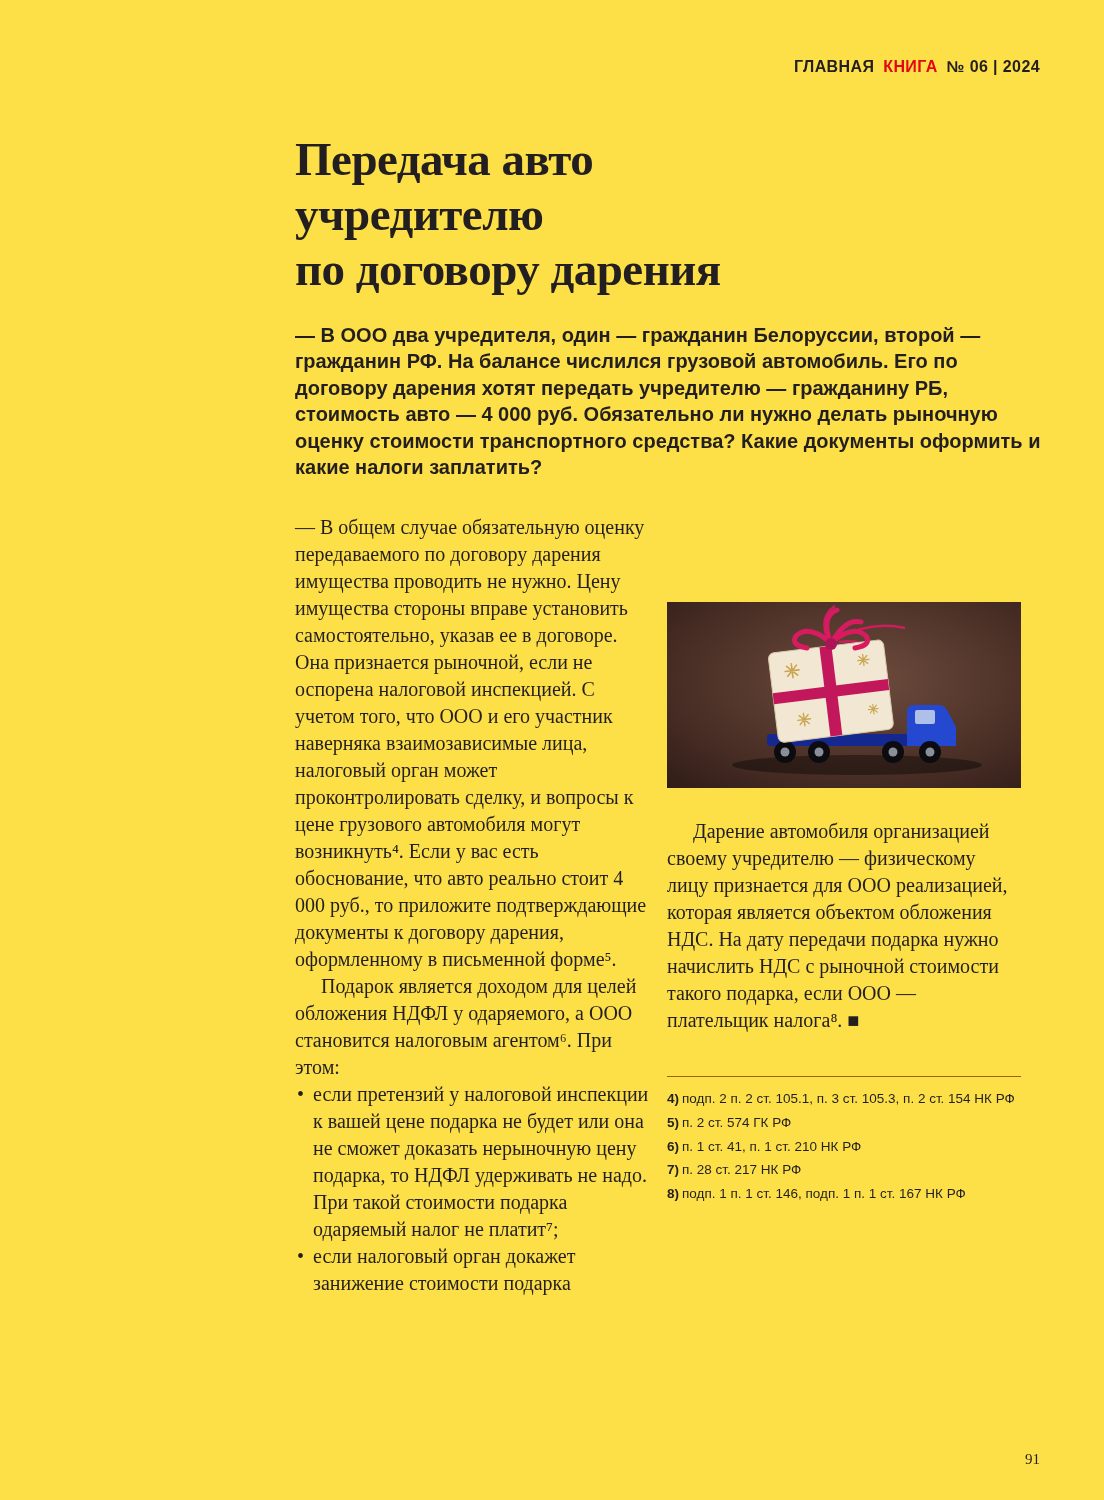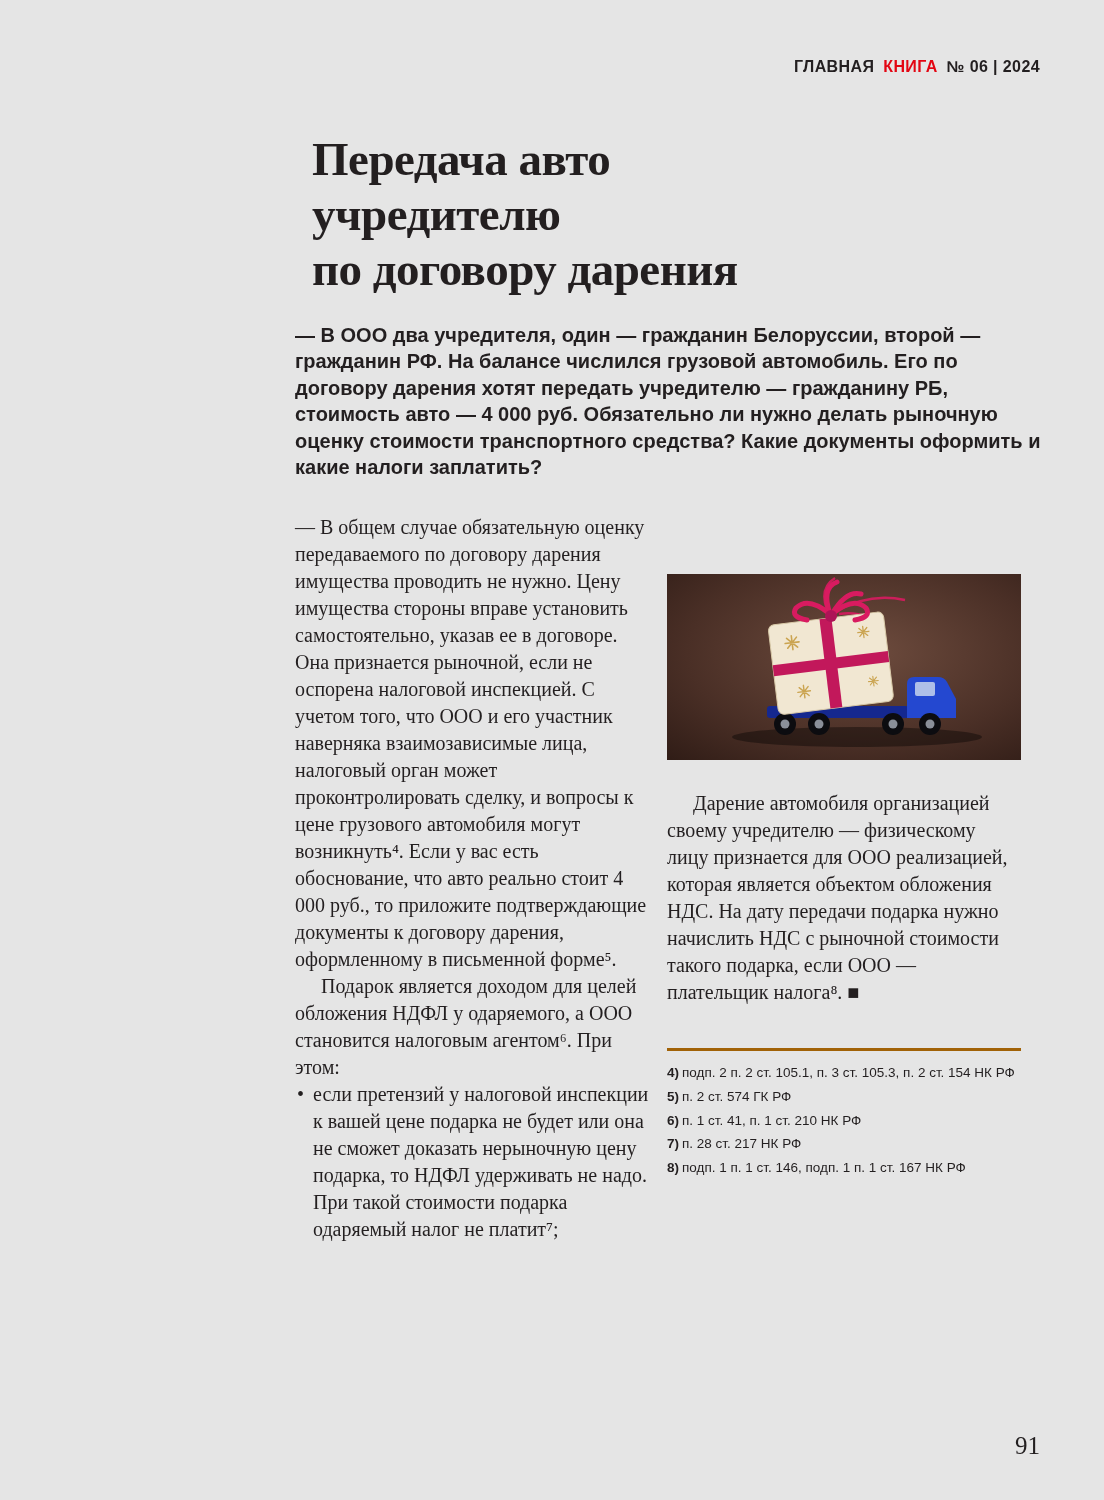--- a/index.html
+++ b/index.html
@@ -7,38 +7,38 @@
     --text:#231f20;
   }
   *{margin:0;padding:0;box-sizing:border-box;}
   html,body{background:#ffffff;}
   body{
     width:1104px;height:1500px;
     font-family:"Liberation Serif","DejaVu Serif",serif;
     color:var(--text);
   }
   .page{
-    position:relative;width:1104px;height:1500px;background:#e5e5e5;overflow:hidden;
+    position:relative;width:1104px;height:1500px;background:#fde047;overflow:hidden;
   }
   
   .header{
     position:absolute;top:58px;right:64px;
     font-family:"Liberation Sans","DejaVu Sans",sans-serif;
     font-weight:bold;font-size:16px;letter-spacing:0.4px;color:var(--text);
     white-space:nowrap;
   }
   .header .accent{color:var(--accent-red);}
   .header span{margin-left:4px;}
   
   .title{
     position:absolute;left:295px;top:132px;width:700px;
     font-weight:bold;font-size:47px;line-height:1.17;letter-spacing:-0.5px;
     color:var(--text);
   }
-  .title .tline{display:block;margin-left:17px;}
+  .title .tline{display:block;}
   
   .lead{
     position:absolute;left:295px;top:322px;width:748px;
     font-family:Liberation Sans, sans-serif;
     font-weight:bold;font-size:20px;line-height:1.32;color:var(--text);
   }
   
   .columns{
     position:absolute;left:295px;top:514px;width:748px;
     display:flex;gap:18px;align-items:center;
@@ -59,30 +59,30 @@
     position:absolute;left:2px;top:0;
     font-size:20px;line-height:1.35;
   }
   
   .photo{
     width:354px;height:186px;margin-bottom:30px;overflow:hidden;
   }
   .photo svg{display:block;}
   
   .footnotes{
-    margin-top:42px;border-top:3px solid #a16207;padding-top:13px;
+    margin-top:42px;border-top:1px solid #a16207;padding-top:13px;
     font-family:"Liberation Sans","DejaVu Sans",sans-serif;
     font-size:13.5px;line-height:1.38;color:var(--text);
   }
   .footnote{margin-bottom:5px;}
   .fn-num{font-weight:bold;margin-right:3px;}
   
   .page-number{
-    position:absolute;right:64px;bottom:40px;
-    font-size:25px;color:var(--text);
+    position:absolute;right:64px;bottom:32px;
+    font-size:15px;color:var(--text);
   }
 </style>
 </head>
 <body>
 
 <div class="page">
 
   <div class="header">
     <span>ГЛАВНАЯ</span>
     <span class="accent">КНИГА</span>
@@ -97,20 +97,23 @@
 
   <p class="lead">—  В ООО два учредителя, один — гражданин Белоруссии, второй — гражданин РФ. На балансе числился грузовой автомобиль. Его по договору дарения хотят передать учредителю — гражданину РБ, стоимость авто — 4 000 руб. Обязательно ли нужно делать рыночную оценку стоимости транспортного средства? Какие документы оформить и какие налоги заплатить?</p>
 
   <div class="columns">
 
     <div class="col-left">
       <p class="body-p">—  В общем случае обязательную оценку передаваемого по договору дарения имущества проводить не нужно. Цену имущества стороны вправе установить самостоятельно, указав ее в договоре. Она признается рыночной, если не оспорена налоговой инспекцией. С учетом того, что ООО и его участник наверняка взаимозависимые лица, налоговый орган может проконтролировать сделку, и вопросы к цене грузового автомобиля могут возникнуть⁴. Если у вас есть обоснование, что авто реально стоит 4 000 руб., то приложите подтверждающие документы к договору дарения, оформленному в письменной форме⁵.</p>
       <p class="body-p indent">Подарок является доходом для целей обложения НДФЛ у одаряемого, а ООО становится налоговым агентом⁶. При этом:</p>
       <div class="bullet">
         <span>если претензий у налоговой инспекции к вашей цене подарка не будет или она не сможет доказать нерыночную цену подарка, то НДФЛ удерживать не надо. При такой стоимости подарка одаряемый налог не платит⁷;</span>
+      </div>
+      <div class="bullet">
+        <span>если налоговый орган докажет занижение стоимости подарка</span>
       </div>
     </div>
 
     <div class="col-right">
 
       <div class="photo">
         <svg viewBox="0 0 354 186" width="354" height="186" xmlns="http://www.w3.org/2000/svg">
           <defs>
             <radialGradient id="bgGrad" cx="55%" cy="42%" r="90%">
               <stop offset="0%" stop-color="#6e4c3e"></stop>

